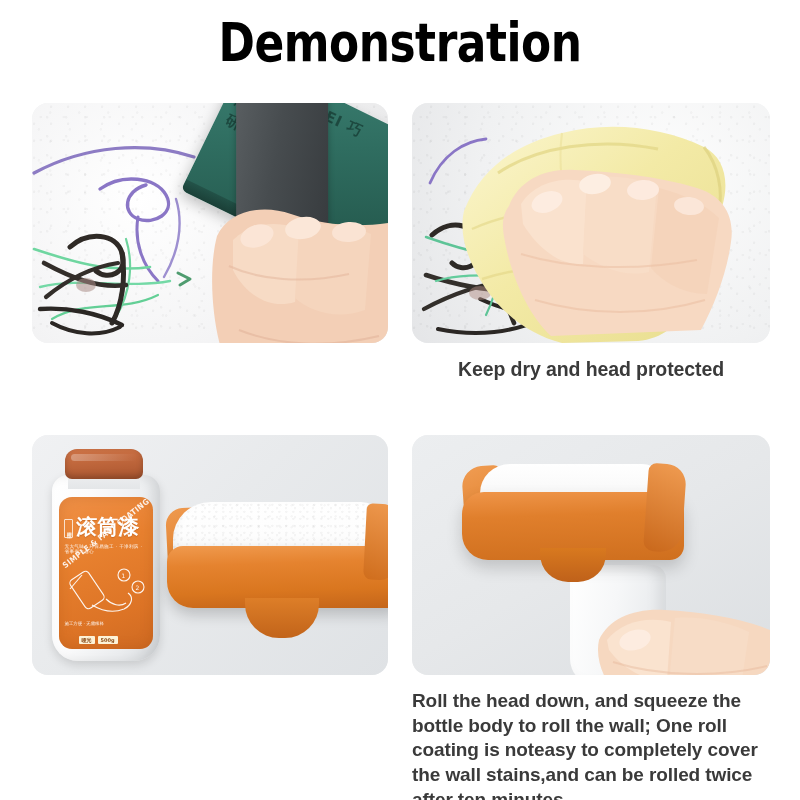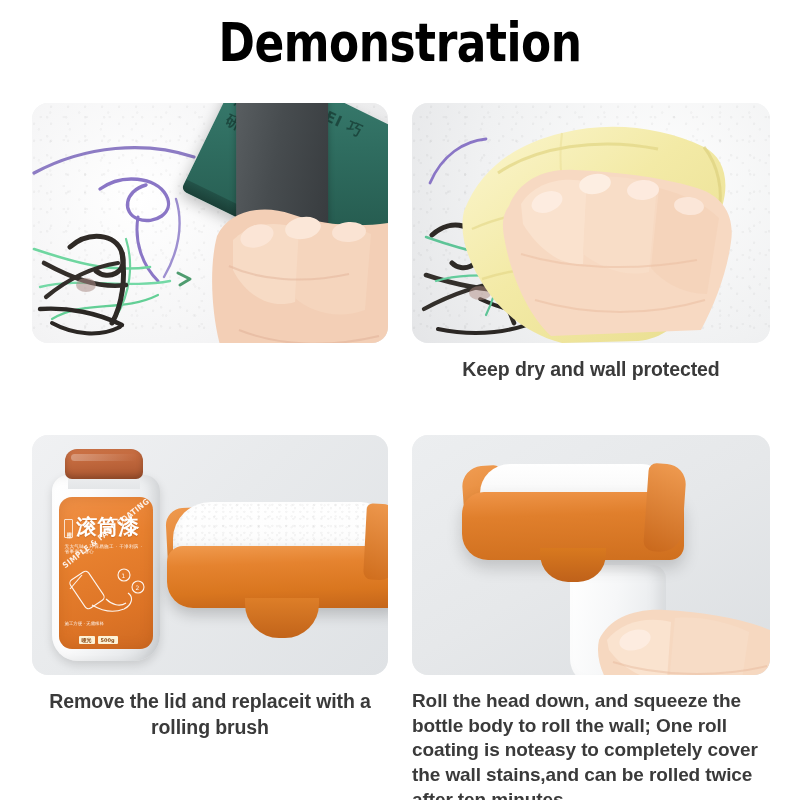--- a/index.html
+++ b/index.html
@@ -449,21 +449,21 @@
             <path d="M168 44 C192 50 214 60 228 74 L216 150 C192 150 172 138 160 124 Z" fill="#f5d4bb"></path>
             <ellipse cx="56" cy="58" rx="16" ry="10" fill="#fdece0" transform="rotate(-20 56 58)"></ellipse>
             <ellipse cx="104" cy="40" rx="16" ry="10" fill="#fdeee2" transform="rotate(-10 104 40)"></ellipse>
             <ellipse cx="152" cy="46" rx="16" ry="10" fill="#fdeade" transform="rotate(-4 152 46)"></ellipse>
             <ellipse cx="198" cy="62" rx="15" ry="9" fill="#fbe6d8" transform="rotate(6 198 62)"></ellipse>
             <path d="M30 110 C76 124 140 128 206 116" stroke="#e8bb9e" stroke-width="2" fill="none" opacity=".45"></path>
             <path d="M44 156 C98 172 160 172 214 156" stroke="#e5b497" stroke-width="2" fill="none" opacity=".4"></path>
           </svg>
         </div>
       </div>
-      <div class="caption">Keep dry and wall protected</div>
+      <div class="caption">Keep dry and head protected</div>
     </div>
 
     <div class="cell cell-bl">
       <div class="photo">
         <div class="photo3-bg"></div>
 
         <div class="bottle">
           <div class="bottle-body"></div>
           <div class="bottle-neck"></div>
           <div class="bottle-cap"></div>
@@ -500,21 +500,20 @@
         </div>
 
         <div class="roller3">
           <div class="roller-arm-l"></div>
           <div class="roller-fleece"></div>
           <div class="roller-frame"></div>
           <div class="roller-arm-r"></div>
           <div class="roller-stem"></div>
         </div>
       </div>
-      <div class="caption">Remove the lid and replaceit with a rolling brush</div>
     </div>
 
     <div class="cell cell-br">
       <div class="photo">
         <div class="photo4-bg"></div>
 
         <div class="bottle4"></div>
 
         <div class="roller4">
           <div class="r4-arm-l"></div>

